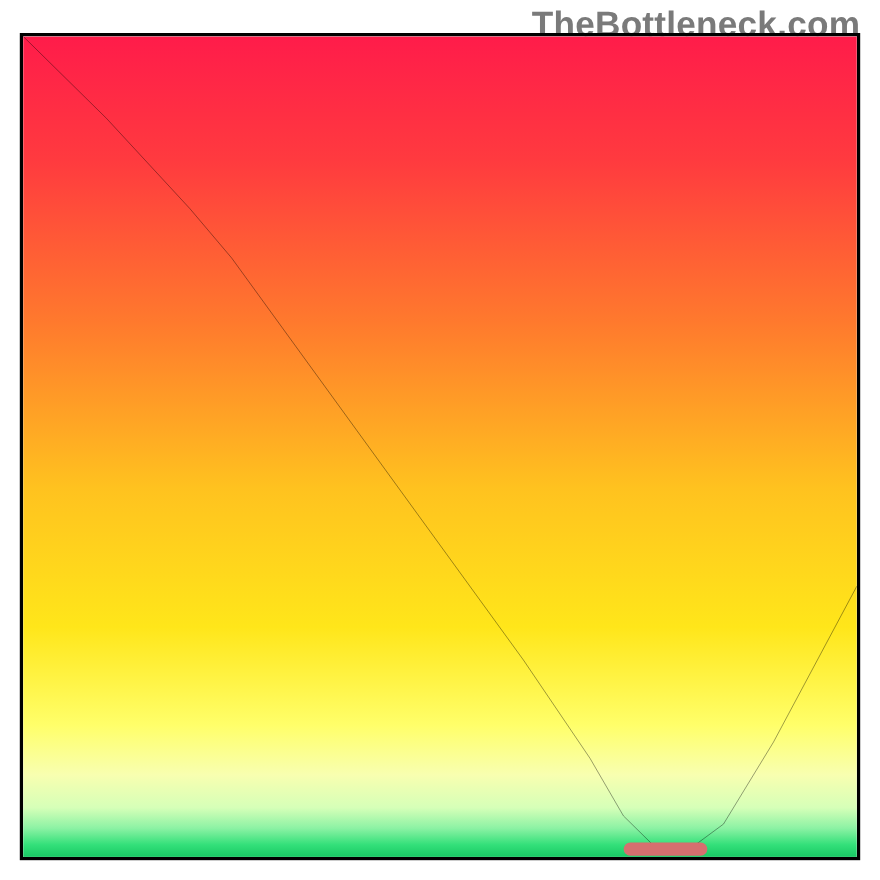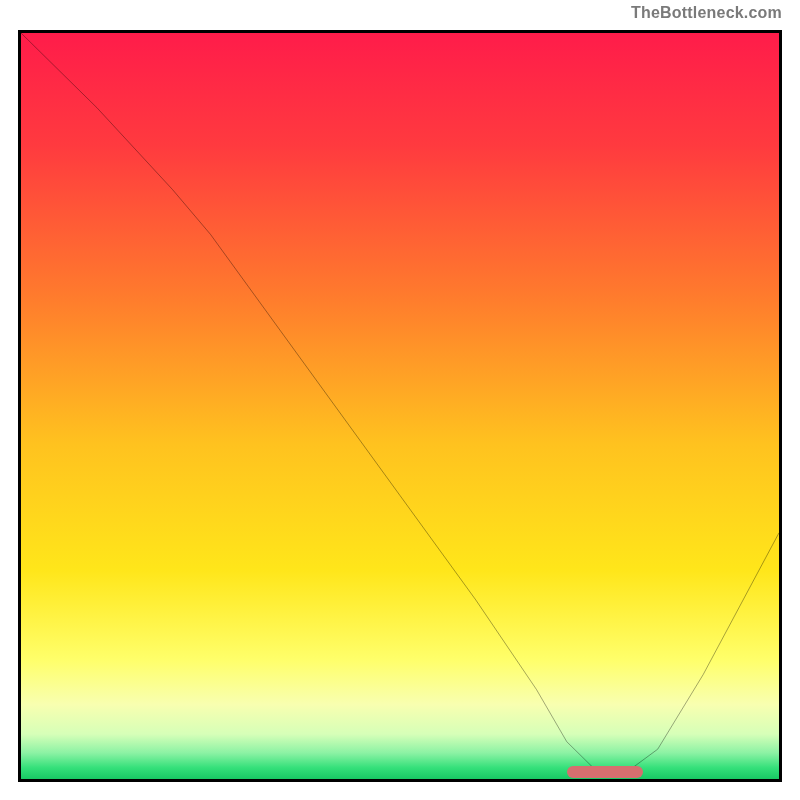--- a/index.html
+++ b/index.html
@@ -24,21 +24,21 @@
     position: absolute;
     left: 0;
     top: 0;
     width: 100%;
     height: 100%;
   }
   .watermark {
     position: absolute;
     top: 4px;
     right: 18px;
-    font-size: 16px;
+    font-size: 32px;
     font-weight: bold;
     color: #7a7a7a;
     letter-spacing: 0.2px;
   }
   svg.curve {
     position: absolute;
     left: 0;
     top: 0;
     width: 100%;
     height: 100%;

